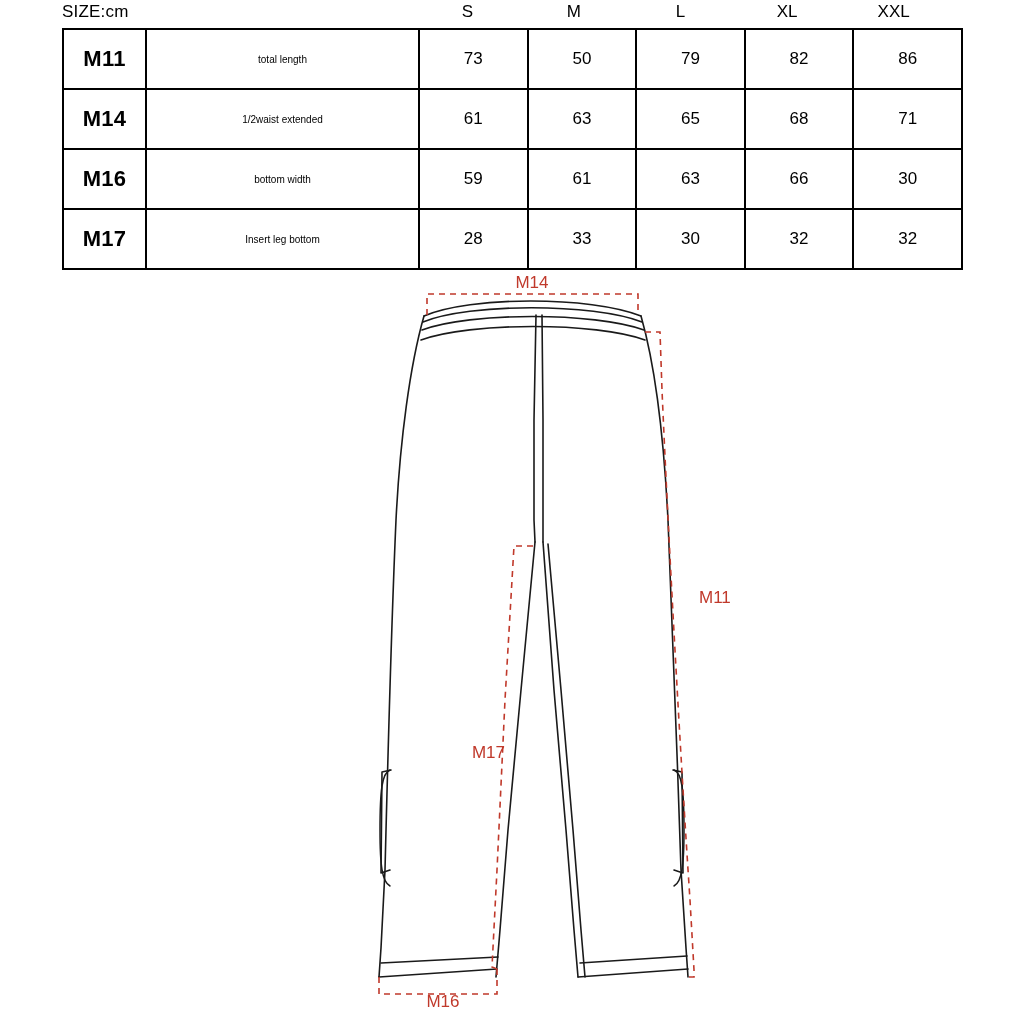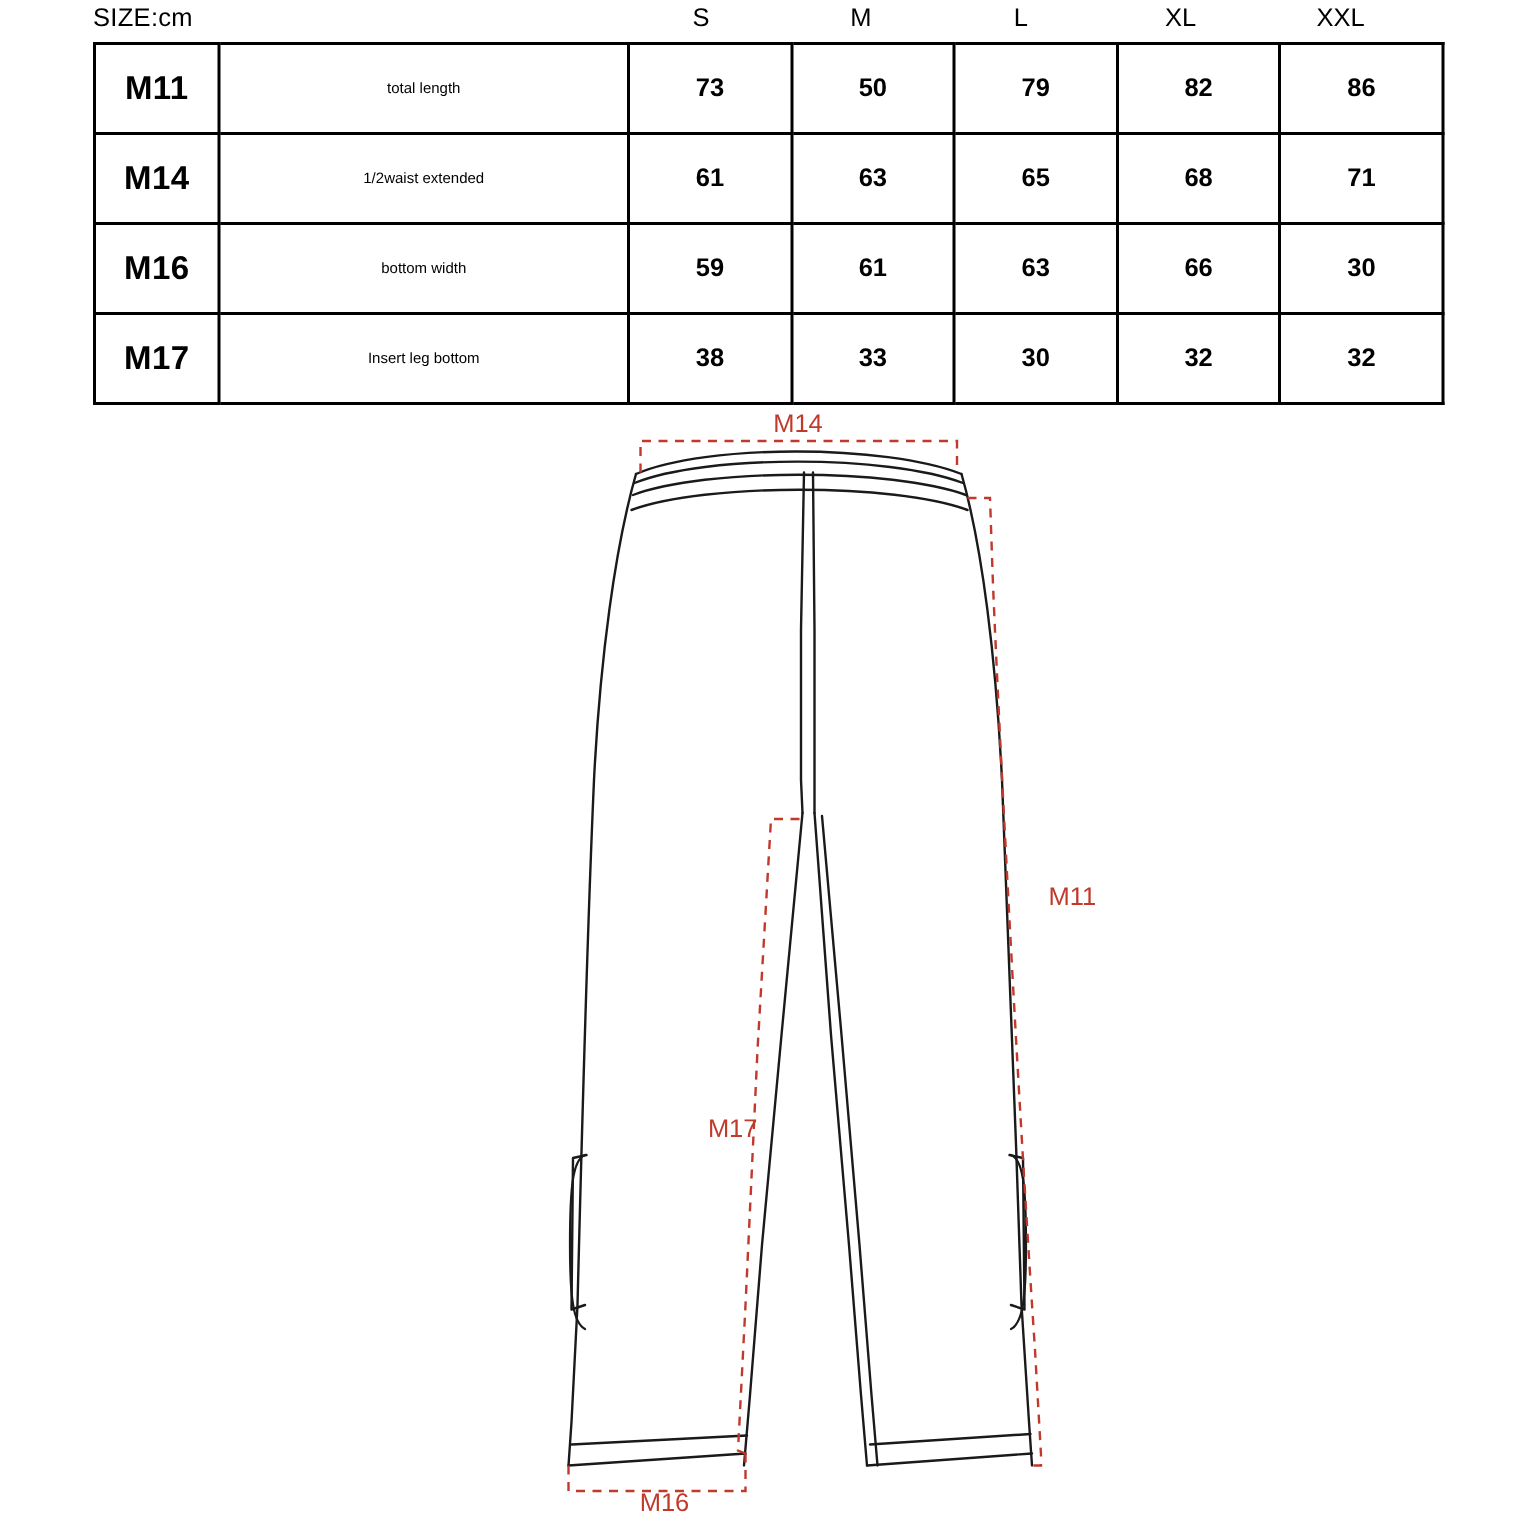--- a/index.html
+++ b/index.html
@@ -77,21 +77,21 @@
     letter-spacing: 0.3px;
   }
   #measure-table td.desc-cell {
     width: 271px;
     font-size: 10px;
     font-weight: normal;
   }
   #measure-table td.val-cell {
     width: 106.6px;
     font-size: 17px;
-    font-weight: bold;
+    font-weight: normal;
   }
 
   
   #garment-figure {
     position: absolute;
     left: 0;
     top: 270px;
     width: 1009px;
     height: 739px;
   }
@@ -146,21 +146,21 @@
         <td class="desc-cell">bottom width</td>
         <td class="val-cell">59</td>
         <td class="val-cell">61</td>
         <td class="val-cell">63</td>
         <td class="val-cell">66</td>
         <td class="val-cell">30</td>
       </tr>
       <tr>
         <td class="code-cell">M17</td>
         <td class="desc-cell">Insert leg bottom</td>
-        <td class="val-cell">38</td>
+        <td class="val-cell">28</td>
         <td class="val-cell">33</td>
         <td class="val-cell">30</td>
         <td class="val-cell">32</td>
         <td class="val-cell">32</td>
       </tr>
     </tbody>
   </table>
 
   <div id="garment-figure">
     <svg viewBox="0 0 1009 739" xmlns="http://www.w3.org/2000/svg">

